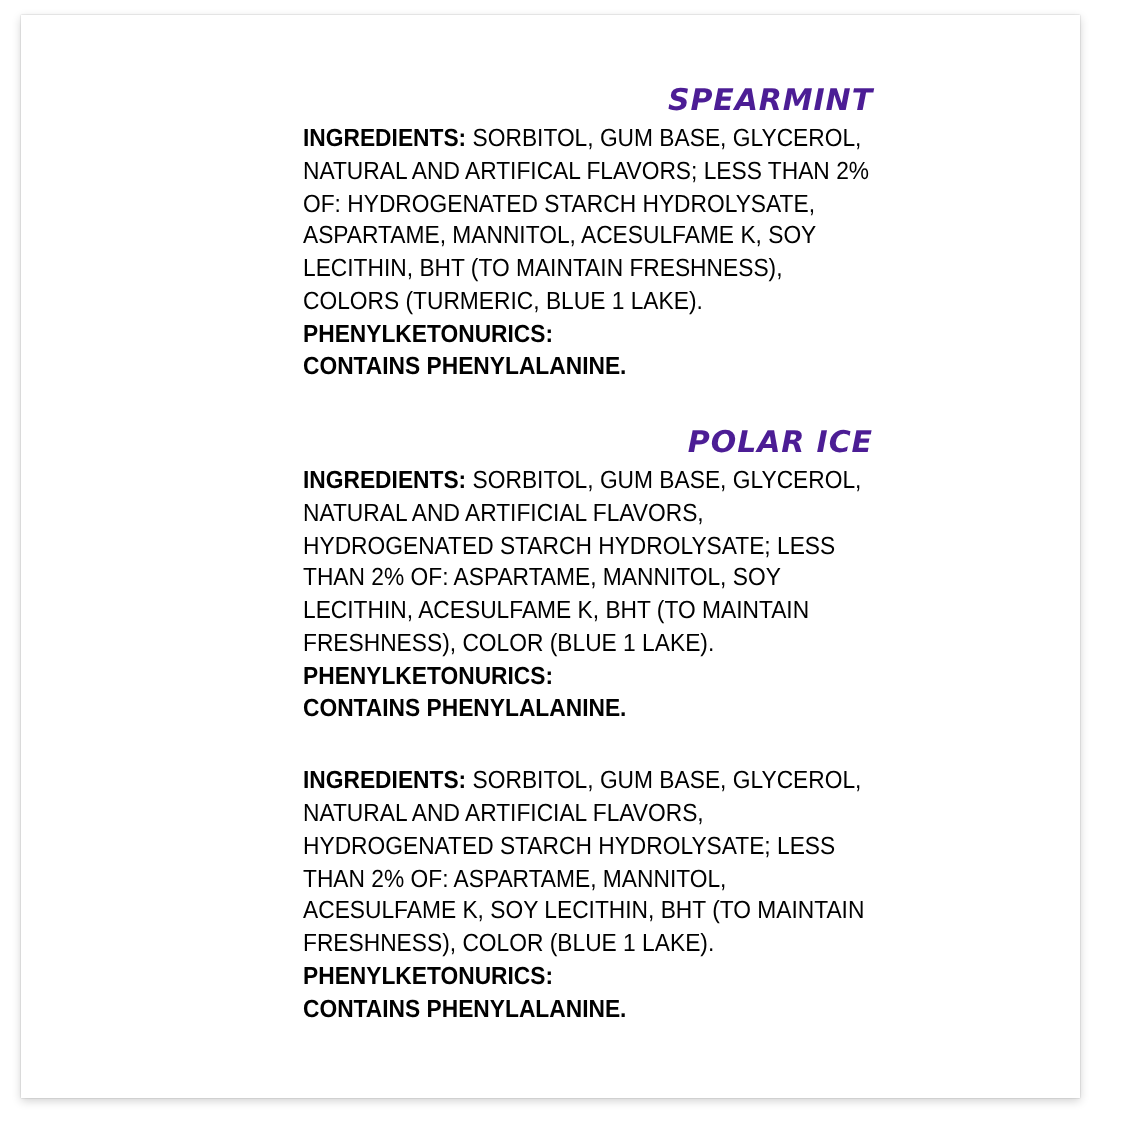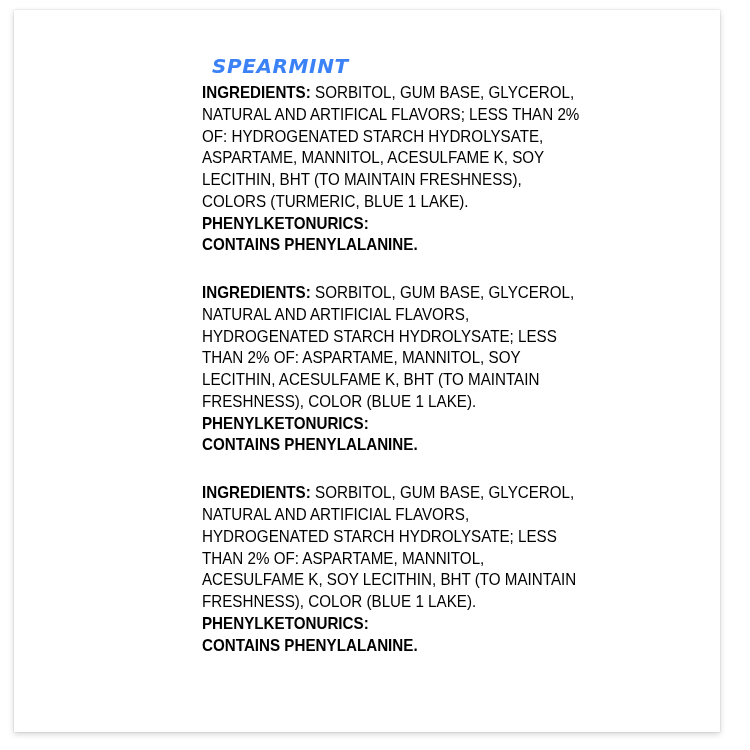--- a/index.html
+++ b/index.html
@@ -41,24 +41,25 @@
   }
   .section:last-child {
     margin-bottom: 0;
   }
   .flavor-title {
     font-family: "DejaVu Sans", sans-serif;
     font-style: italic;
     font-weight: bold;
     font-size: 20px;
     letter-spacing: 0.6px;
-    color: #3b82f6;
+    color: #4c1d95;
     margin: 0 0 4px 10px;
     font-variant: small-caps;
     text-transform: uppercase;
+    text-align: right;
   }
   .ingredients {
     font-family: "Liberation Sans", sans-serif;
     font-size: 16.5px;
     line-height: 1.32;
     color: #000000;
     margin: 0;
     font-stretch: condensed;
     transform: scaleX(0.92);
     transform-origin: left top;
@@ -87,20 +88,21 @@
     <div class="content">
 
       <div class="section">
         <div class="flavor-title">Spearmint</div>
         <p class="ingredients"><span class="lead">INGREDIENTS:</span><span> SORBITOL, GUM BASE, GLYCEROL, NATURAL AND ARTIFICAL FLAVORS; LESS THAN 2% OF: HYDROGENATED STARCH HYDROLYSATE, ASPARTAME, MANNITOL, ACESULFAME K, SOY LECITHIN, BHT (TO MAINTAIN FRESHNESS), COLORS (TURMERIC, BLUE 1 LAKE).</span></p>
         <p class="pku">PHENYLKETONURICS:</p>
         <p class="pku">CONTAINS PHENYLALANINE.</p>
       </div>
 
       <div class="section">
+        <div class="flavor-title">Polar Ice</div>
         <p class="ingredients"><span class="lead">INGREDIENTS:</span><span> SORBITOL, GUM BASE, GLYCEROL, NATURAL AND ARTIFICIAL FLAVORS, HYDROGENATED STARCH HYDROLYSATE; LESS THAN 2% OF: ASPARTAME, MANNITOL, SOY LECITHIN, ACESULFAME K, BHT (TO MAINTAIN FRESHNESS), COLOR (BLUE 1 LAKE).</span></p>
         <p class="pku">PHENYLKETONURICS:</p>
         <p class="pku">CONTAINS PHENYLALANINE.</p>
       </div>
 
       <div class="section">
         <p class="ingredients"><span class="lead">INGREDIENTS:</span><span> SORBITOL, GUM BASE, GLYCEROL, NATURAL AND ARTIFICIAL FLAVORS, HYDROGENATED STARCH HYDROLYSATE; LESS THAN 2% OF: ASPARTAME, MANNITOL, ACESULFAME K, SOY LECITHIN, BHT (TO MAINTAIN FRESHNESS), COLOR (BLUE 1 LAKE).</span></p>
         <p class="pku">PHENYLKETONURICS:</p>
         <p class="pku">CONTAINS PHENYLALANINE.</p>
       </div>

